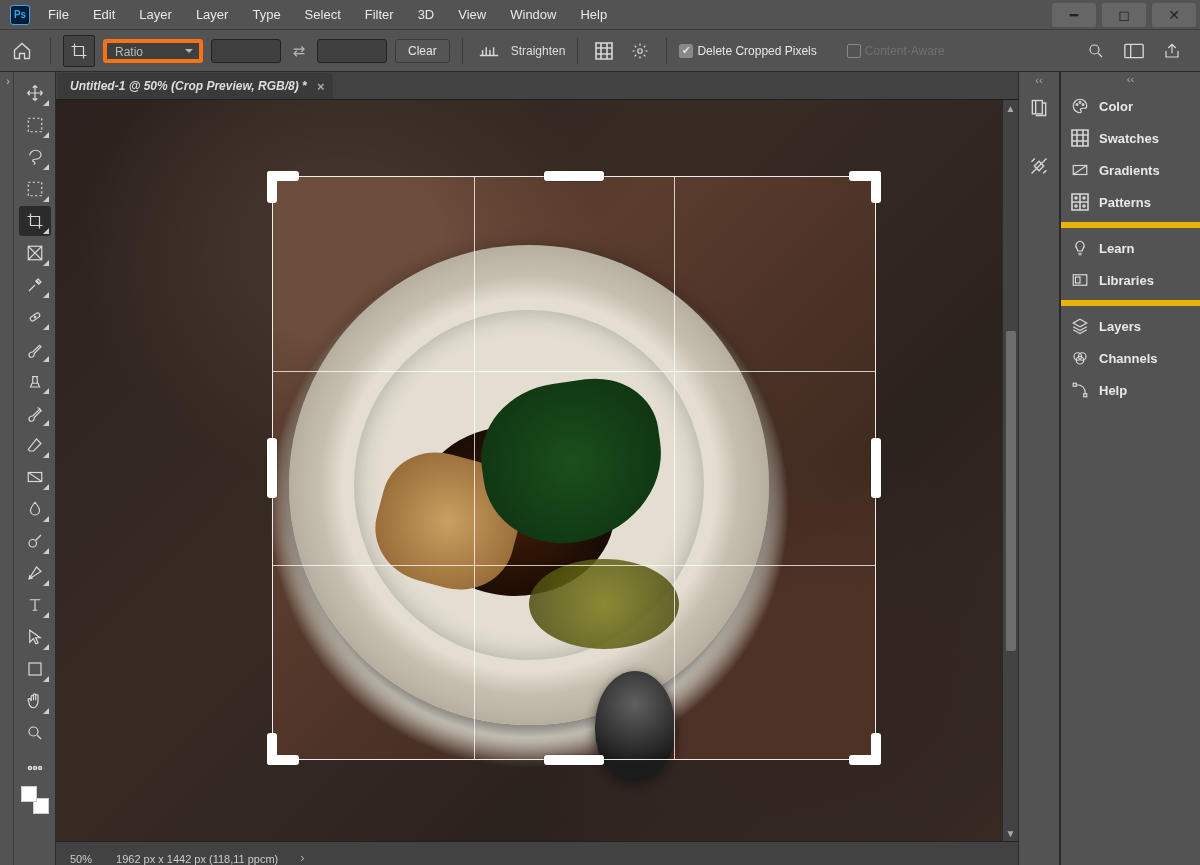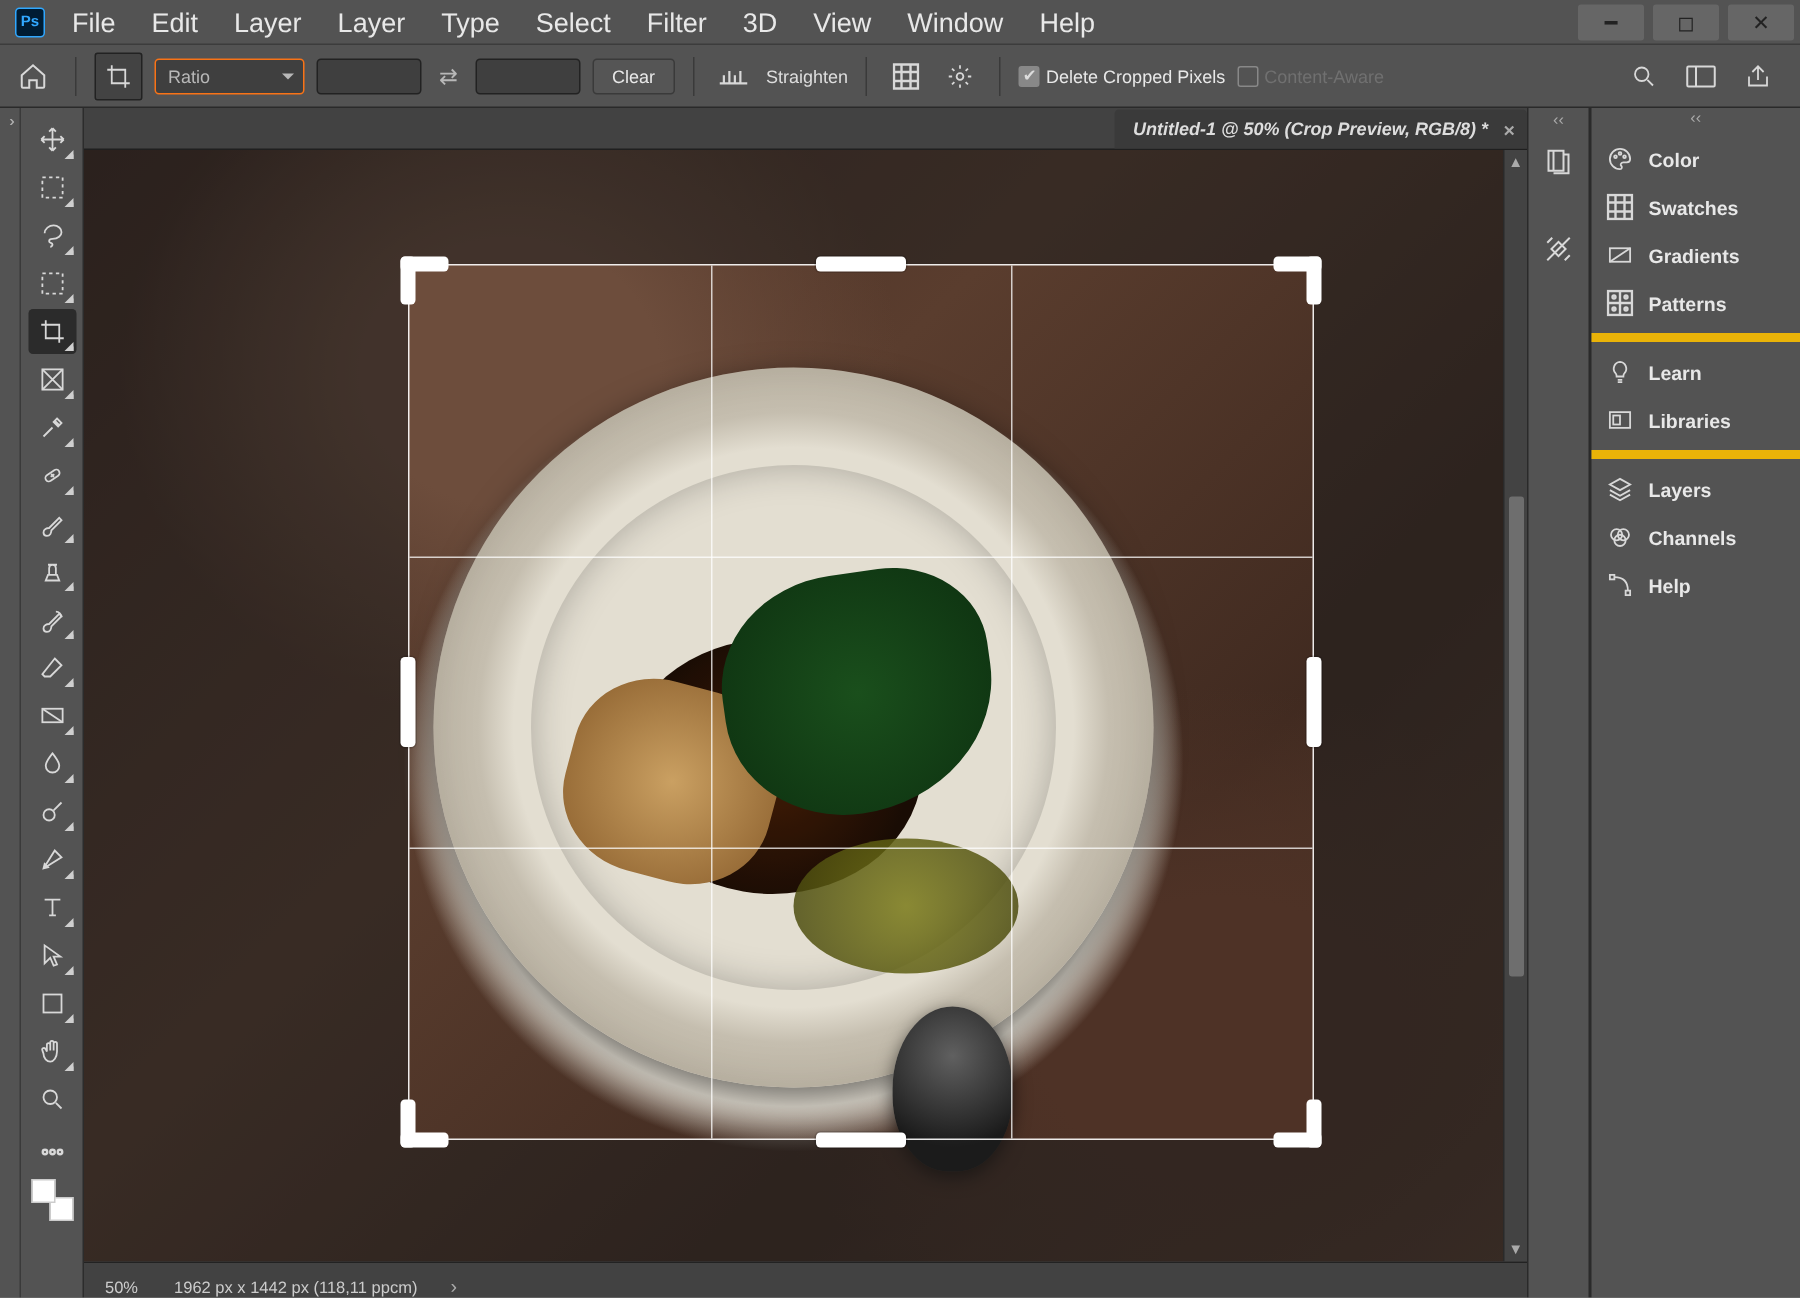--- a/index.html
+++ b/index.html
@@ -25,38 +25,38 @@
   
   .menubar {
     height:30px; background: var(--bg-med); display:flex; align-items:center;
     padding:0 4px; border-bottom:1px solid #3c3c3c;
   }
   .ps-badge {
     width:20px;height:20px;background:#001c33;border:1px solid #31a8ff;
     display:flex;align-items:center;justify-content:center;border-radius:3px;
     font-size:10px;font-weight:700;color:#31a8ff;margin:0 6px;
   }
-  .menu-item { padding:0 12px; line-height:30px; cursor:default; color: var(--text); font-size:18px;}
+  .menu-item { padding:0 12px; line-height:30px; cursor:default; color: var(--text); font-size:13px;}
   .win-controls { margin-left:auto; display:flex; gap:0px; }
   .win-btn { width:44px;height:24px;background:#666;border-radius:2px;margin-left:6px;
     display:flex;align-items:center;justify-content:center;color:#222;font-size:14px;}
 
   
   .options-bar {
     height:42px; background: var(--bg-med); display:flex; align-items:center;
     border-bottom:1px solid #2a2a2a; padding:0 6px; gap:8px;
   }
   .opt-ghost { color: var(--text-fade); }
   .home-icon { width:32px;height:32px; display:flex;align-items:center;justify-content:center;
     border-radius:4px; }
   .crop-mini { width:32px;height:32px;display:flex;align-items:center;justify-content:center;
     border:1px solid #222; background:#434343;border-radius:2px;}
   .dropdown {
-    height:24px; min-width:100px; background:#3f3f3f; border:1px solid #f97316;
-    border-radius:3px; display:flex; align-items:center; padding:0 18px 0 8px;
+    height:24px; min-width:100px; background:#3f3f3f; border:4px solid #f97316;
+    border-radius:3px; display:flex; align-items:flex-end; padding:0 18px 0 8px;
     position:relative; color:var(--text-dim); font-size:12px;
   }
   .dropdown::after { content:""; position:absolute; right:6px; top:50%;
     border:4px solid transparent; border-top-color: var(--text-dim);
     transform: translateY(-2px);
   }
   .num-box {
     width:70px; height:24px; background:#3f3f3f; border:1px solid #222; border-radius:3px;
   }
   .swap-icon { width:20px; text-align:center; color:var(--text-dim); font-size:15px;}
@@ -107,21 +107,20 @@
   .fgbg .bgc { position:absolute; right:0;bottom:0;width:16px;height:16px;border:1px solid #ccc;background:#fff;}
   .fgbg .fgc { position:absolute; left:0;top:0;width:16px;height:16px;border:1px solid #ccc;background:#fff;}
 
   
   .doc-area {
     flex:1; display:flex; flex-direction:column; min-width:0;
   }
   .tab-strip {
     height:28px; background:#424242; display:flex; align-items:flex-end;
     border-bottom:1px solid #1f1f1f;
-    justify-content:flex-end;
   }
   .doc-tab {
     height:26px; background:#3a3a3a; border-top-left-radius:3px;border-top-right-radius:3px;
     padding:0 26px 0 12px; display:flex; align-items:center; color:#ddd; font-size:12px;
     font-style:italic; font-weight:600; position:relative; margin-left:2px;
   }
   .doc-tab .x { position:absolute; right:8px; font-style:normal; color:#aaa; font-size:13px;}
   .canvas-wrap {
     flex:1; background:#2f2f2f; display:flex; overflow:hidden;
     position:relative;
@@ -280,21 +279,21 @@
     <svg width="18" height="18" viewBox="0 0 24 24">
         <circle cx="12" cy="12" r="3"></circle>
         <path d="M12 2v3M12 19v3M2 12h3M19 12h3M4.9 4.9l2.1 2.1M17 17l2.1 2.1M4.9 19.1 7 17M17 7l2.1-2.1"></path>
       </svg>
   </div>
   <div class="sep"></div>
   <label class="check-label">
     <span class="checkbox checked">✔</span>
     <span>Delete Cropped Pixels</span>
   </label>
-  <label class="check-label dim" style="margin-left:0;">
+  <label class="check-label dim" style="margin-left:22px;">
     <span class="checkbox"></span>
     <span>Content-Aware</span>
   </label>
 
   <div class="right-icons">
     <div class="icon-btn opt-ghost">
       <svg width="18" height="18" viewBox="0 0 24 24">
           <circle cx="10" cy="10" r="6"></circle>
           <path d="m20 20-5-5"></path>
         </svg>

